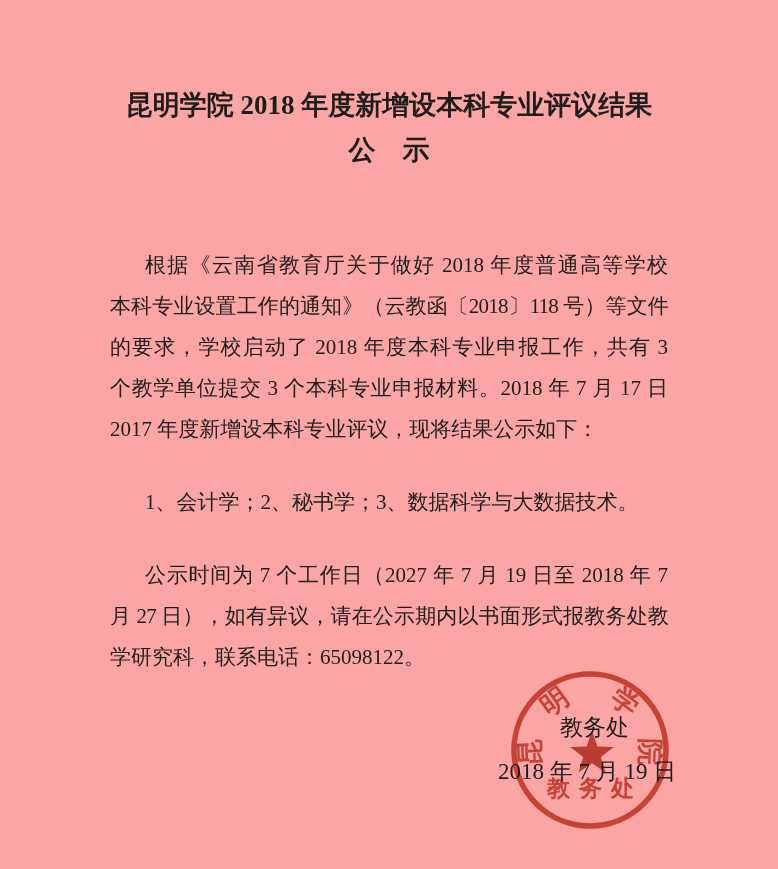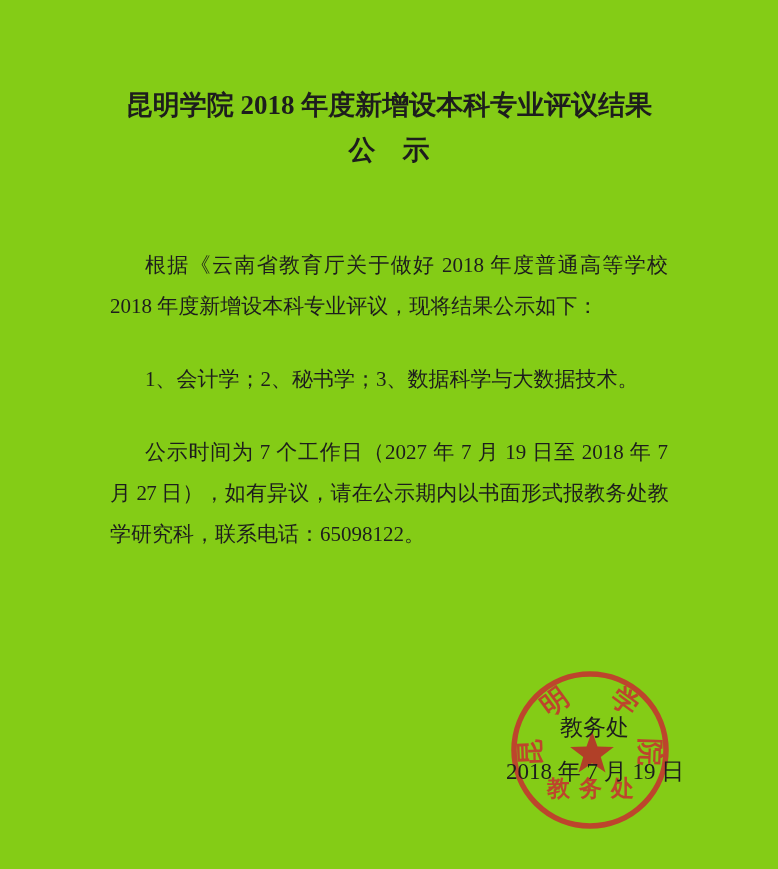--- a/index.html
+++ b/index.html
@@ -4,21 +4,21 @@
 <style>
   html, body {
     margin: 0;
     padding: 0;
     background: #ffffff;
   }
   .page {
     position: relative;
     width: 778px;
     height: 869px;
-    background: #84cc16;
+    background: #fca5a5;
     overflow: hidden;
     font-family: "Liberation Serif", "DejaVu Serif", serif;
     color: #1d1d1d;
   }
   .doc-title {
     position: absolute;
     top: 83px;
     left: 0;
     width: 778px;
     text-align: center;
@@ -54,21 +54,20 @@
     line-height: 27px;
     z-index: 4;
   }
   .sig-date {
     position: absolute;
     left: 498px;
     top: 758px;
     font-size: 23px;
     line-height: 27px;
     z-index: 4;
-    margin-left: 8px;
   }
   .seal {
     position: absolute;
     left: 498px;
     top: 658px;
     z-index: 2;
     opacity: 0.92;
   }
   .seal text {
     font-family: "Liberation Serif", "DejaVu Serif", serif;
@@ -82,21 +81,24 @@
 
 <div class="page">
 
   <div class="doc-title">
     <div>昆明学院 2018 年度新增设本科专业评议结果</div>
     <div>公　示</div>
   </div>
 
   <div class="doc-body">
     <div class="line j indent">根据《云南省教育厅关于做好 2018 年度普通高等学校</div>
-    <div class="line">2018 年度新增设本科专业评议，现将结果公示如下：</div>
+    <div class="line j tight">本科专业设置工作的通知》（云教函〔2018〕118 号）等文件</div>
+    <div class="line j">的要求，学校启动了 2018 年度本科专业申报工作，共有 3</div>
+    <div class="line j">个教学单位提交 3 个本科专业申报材料。2018 年 7 月 17 日</div>
+    <div class="line">2017 年度新增设本科专业评议，现将结果公示如下：</div>
     <div class="line indent">1、会计学；2、秘书学；3、数据科学与大数据技术。</div>
     <div class="line j indent">公示时间为 7 个工作日（2027 年 7 月 19 日至 2018 年 7</div>
     <div class="line j tight">月 27 日），如有异议，请在公示期内以书面形式报教务处教</div>
     <div class="line">学研究科，联系电话：65098122。</div>
   </div>
 
   <div class="sig-dept">教务处</div>
   <div class="sig-date">2018 年 7 月 19 日</div>
 
   <svg class="seal" width="184" height="184" viewBox="0 0 184 184" xmlns="http://www.w3.org/2000/svg">

